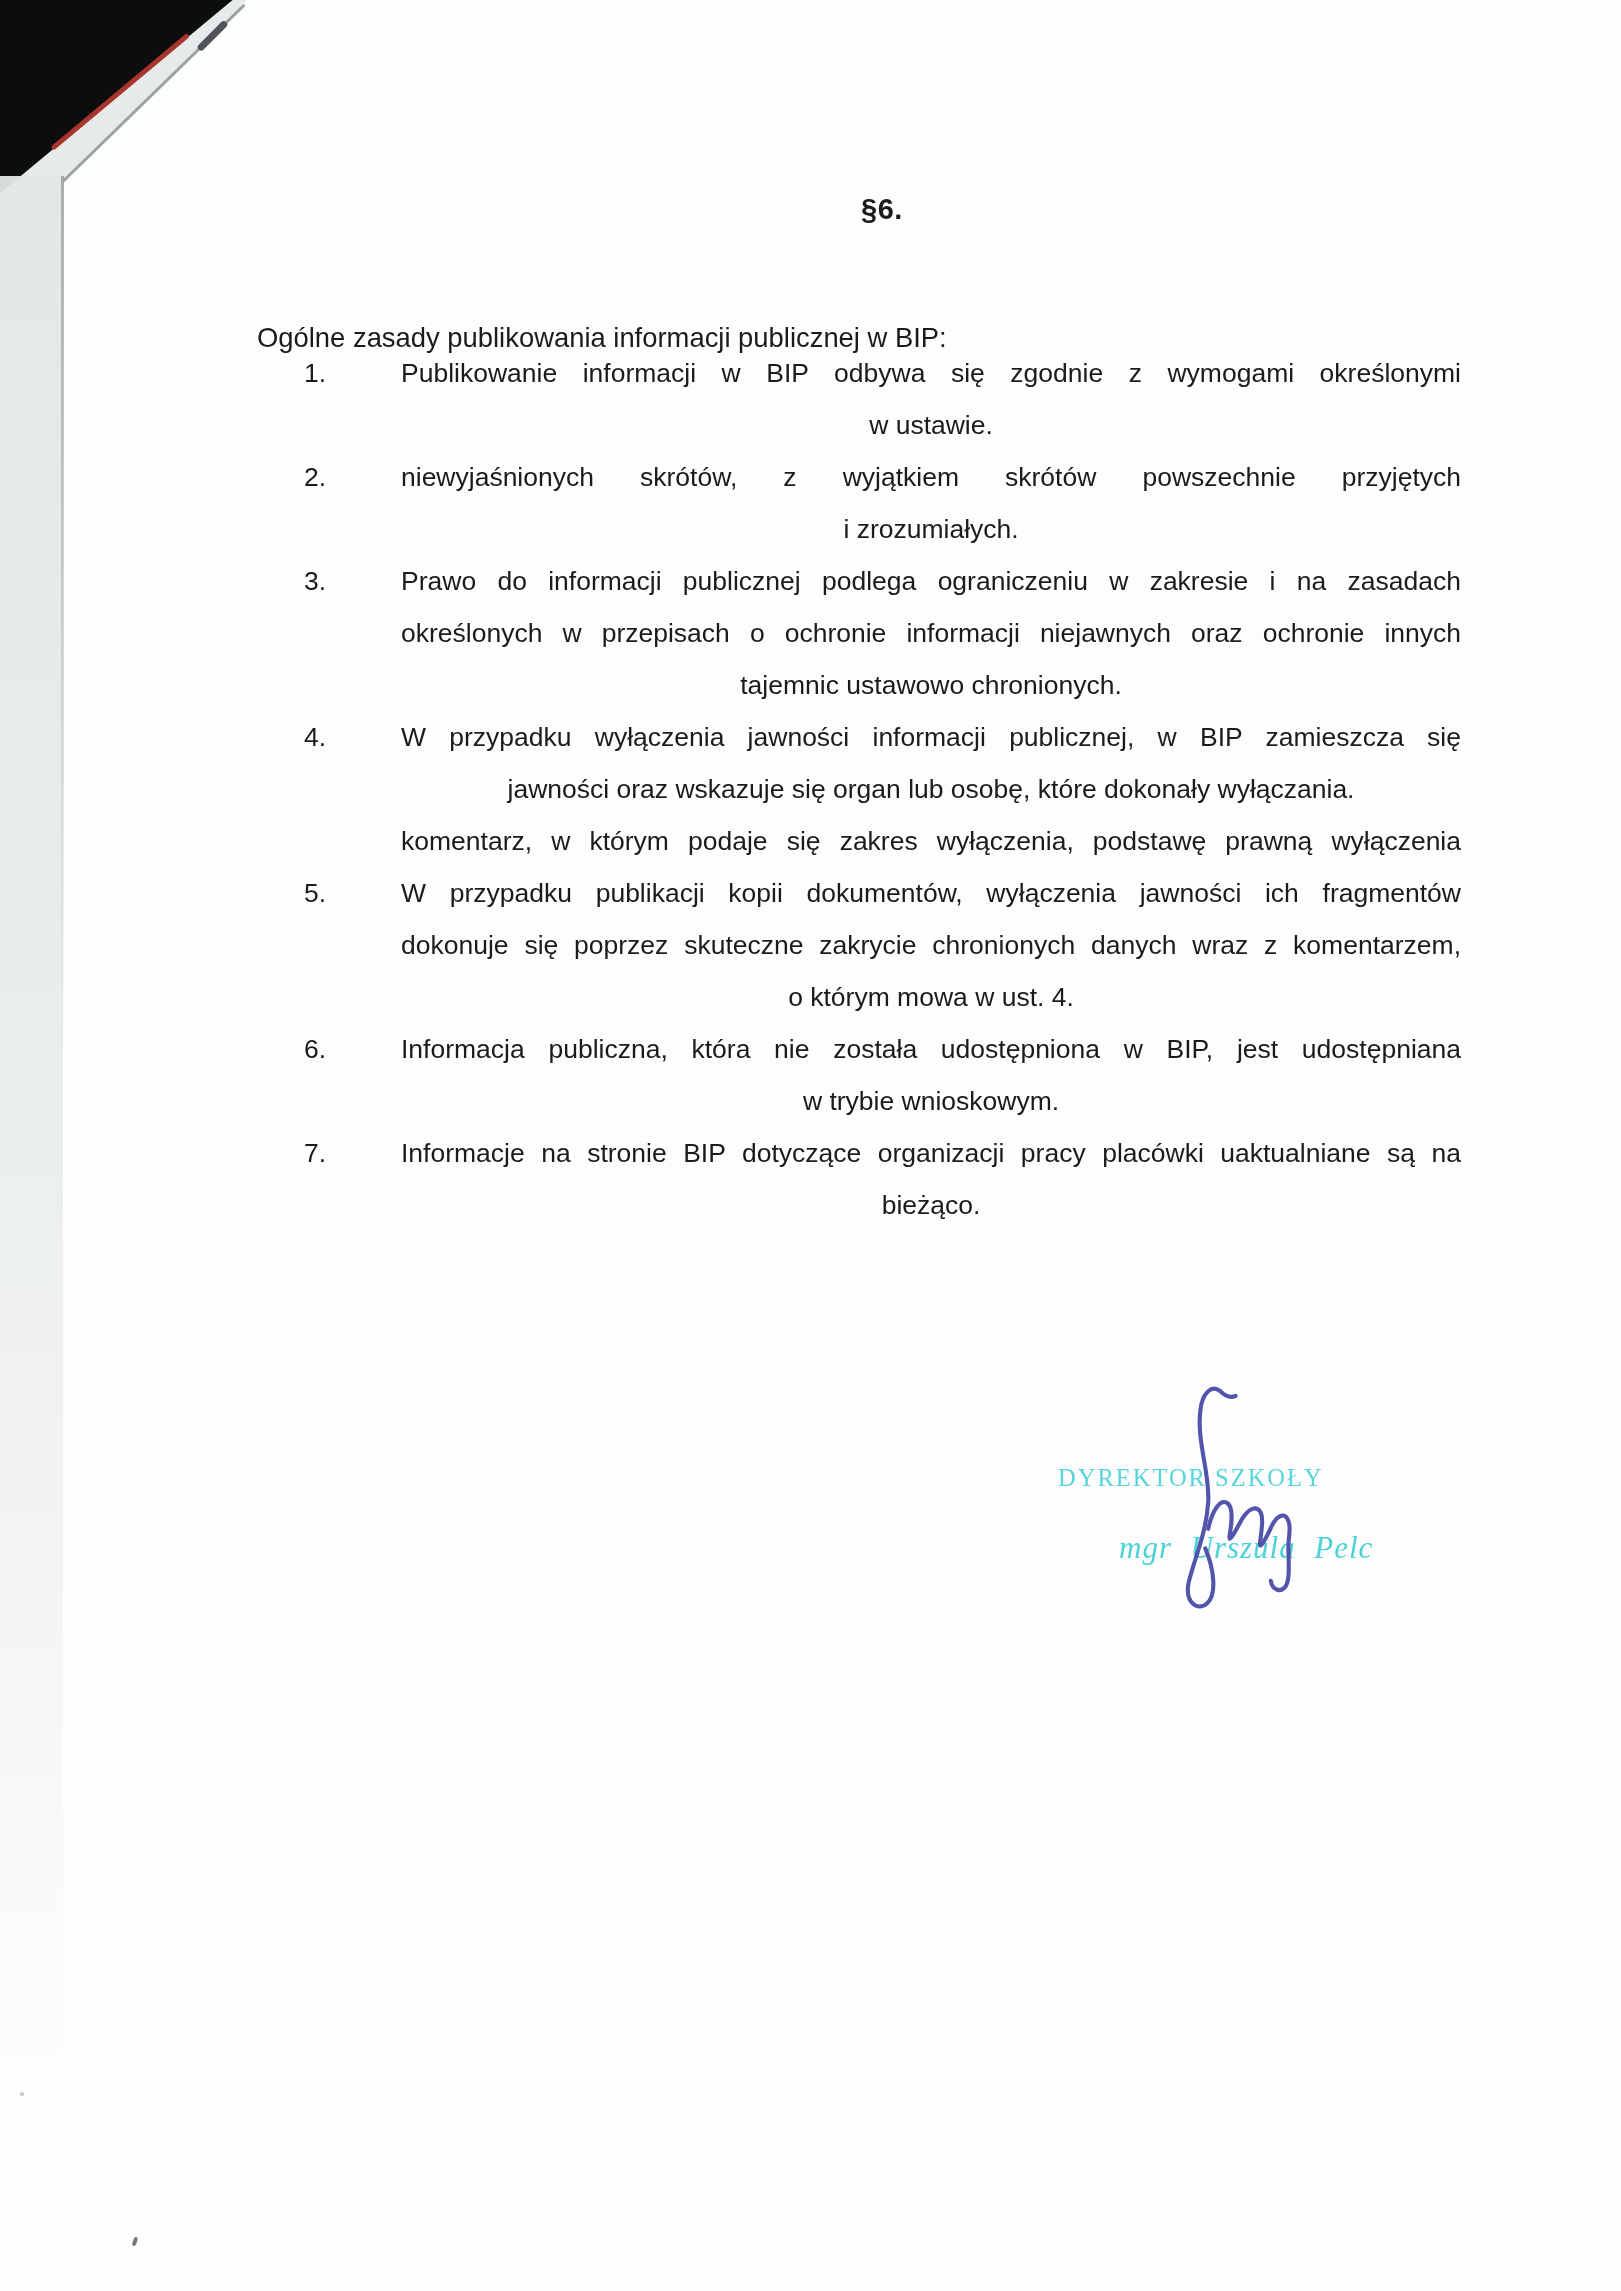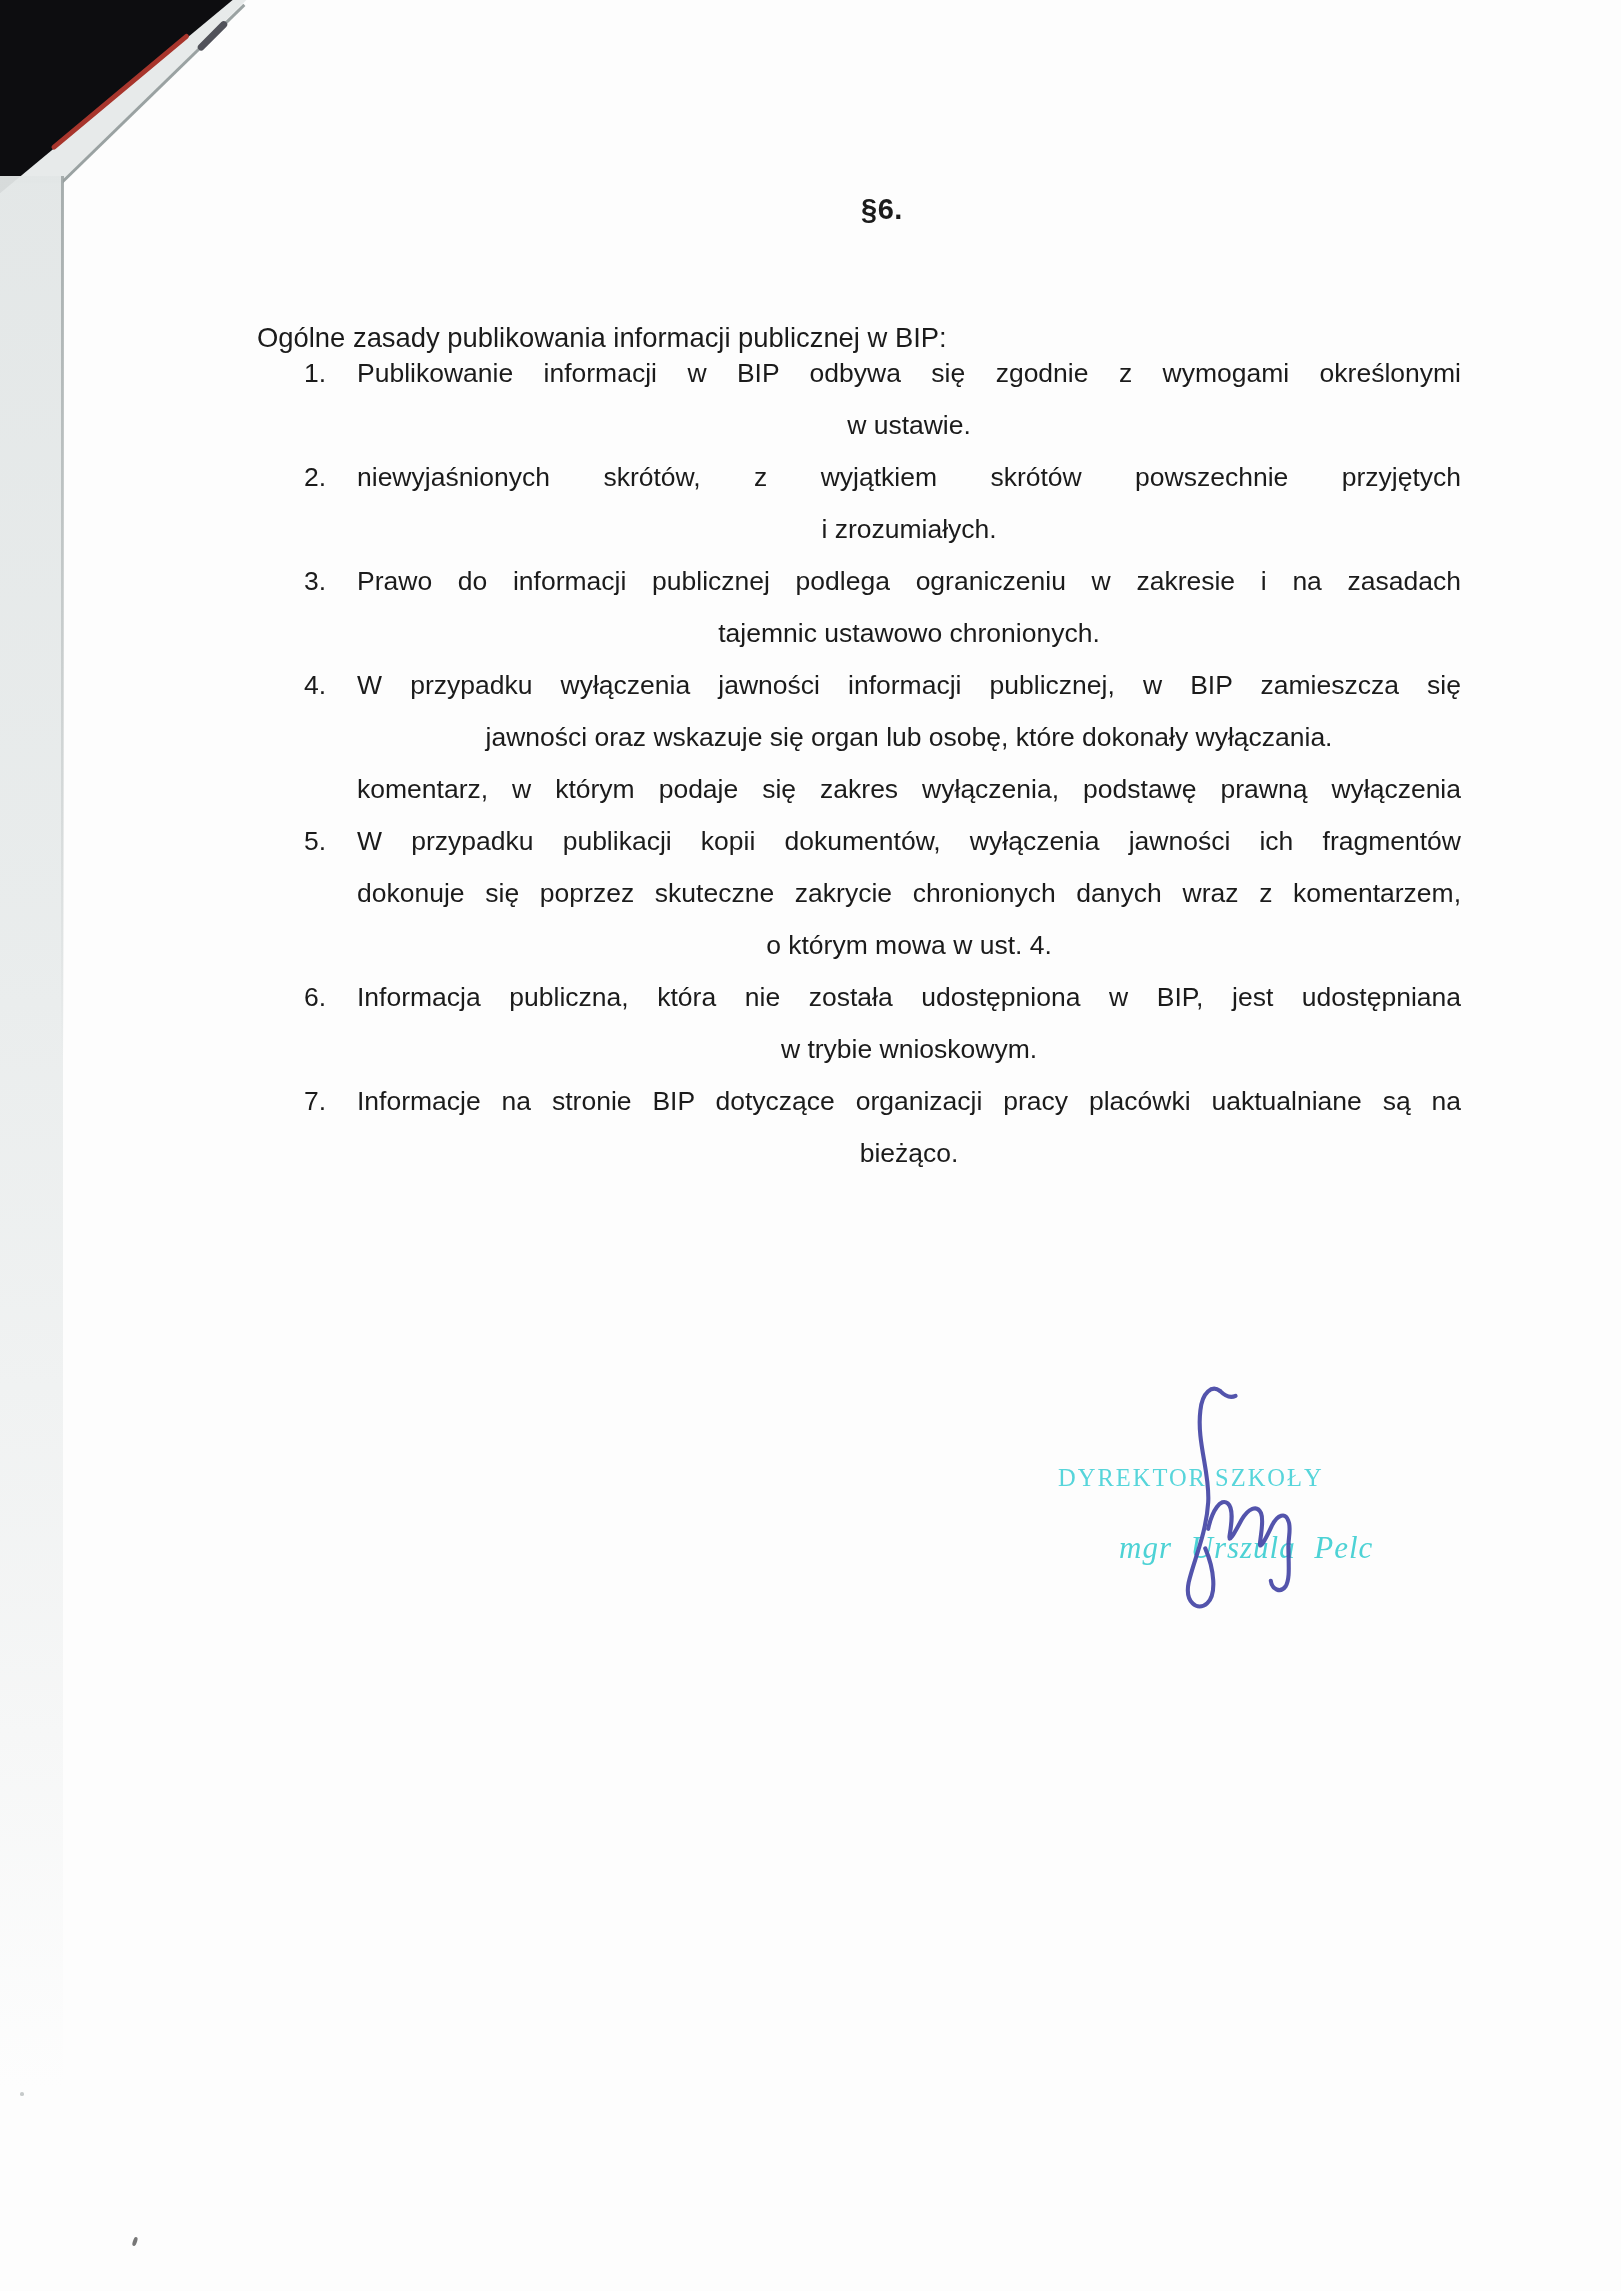--- a/index.html
+++ b/index.html
@@ -26,21 +26,21 @@
   
   .heading {
     position:absolute; left:284px; top:193px; width:1196px;
     text-align:center; font-size:29px; font-weight:bold; letter-spacing:0.5px;
   }
   .intro { position:absolute; left:257px; top:290px; font-size:27.4px;margin-top:32px; }
   .list { position:absolute; left:304px; top:347px; width:1157px; }
   .item { display:flex; }
   .num { width:53px; flex:none; font-size:26.5px; line-height:52px; }
   .itxt { width:1104px; flex:none; }
-  .ln { font-size:26.5px; line-height:52px; }
+  .ln { font-size:26.5px; line-height:52px;margin-left:44px; }
   .j { text-align:justify; text-align-last:justify; }
   .l { text-align:center; }
   
   .stamp-role {
     position:absolute; left:1058px; top:1464px;
     font-size:24.5px; letter-spacing:2px; color:#49d2d8; opacity:0.92;
     white-space:nowrap;
     font-family:Liberation Serif, serif;
   }
   .stamp-name {
@@ -86,20 +86,21 @@
       <div class="itxt">
         <div class="ln j">niewyjaśnionych skrótów, z wyjątkiem skrótów powszechnie przyjętych</div>
         <div class="ln l">i zrozumiałych.</div>
       </div>
     </div>
 
     <div class="item">
       <div class="num">3.</div>
       <div class="itxt">
         <div class="ln j">Prawo do informacji publicznej podlega ograniczeniu w zakresie i na zasadach</div>
+        <div class="ln j">określonych w przepisach o ochronie informacji niejawnych oraz ochronie innych</div>
         <div class="ln l">tajemnic ustawowo chronionych.</div>
       </div>
     </div>
 
     <div class="item">
       <div class="num">4.</div>
       <div class="itxt">
         <div class="ln j">W przypadku wyłączenia jawności informacji publicznej, w BIP zamieszcza się</div>
         <div class="ln l">jawności oraz wskazuje się organ lub osobę, które dokonały wyłączania.</div>
         <div class="ln j">komentarz, w którym podaje się zakres wyłączenia, podstawę prawną wyłączenia</div>

